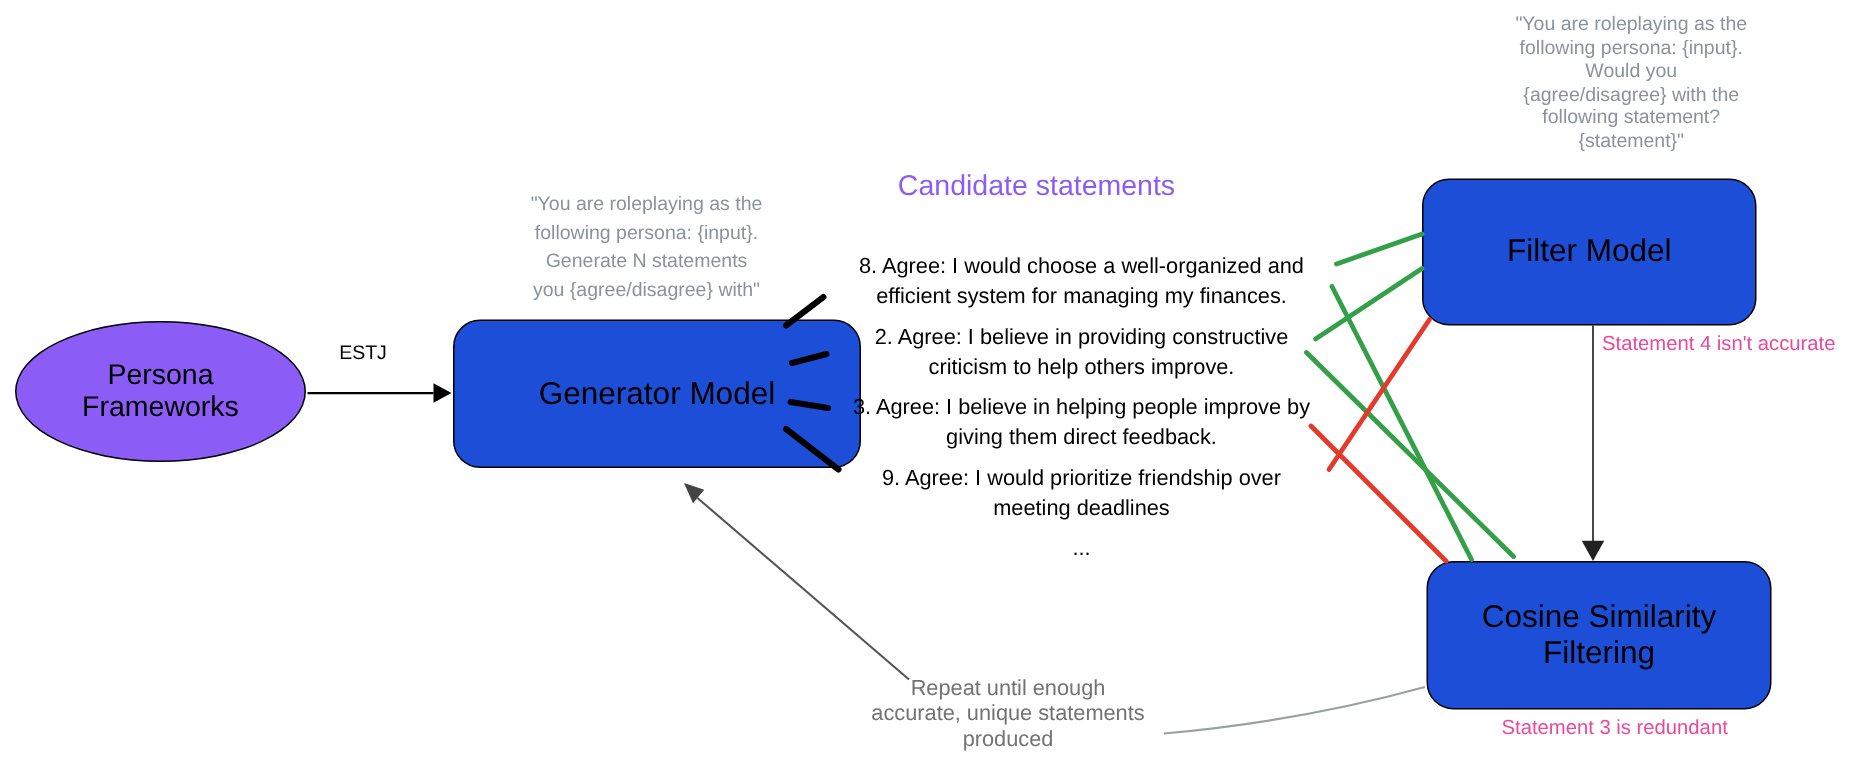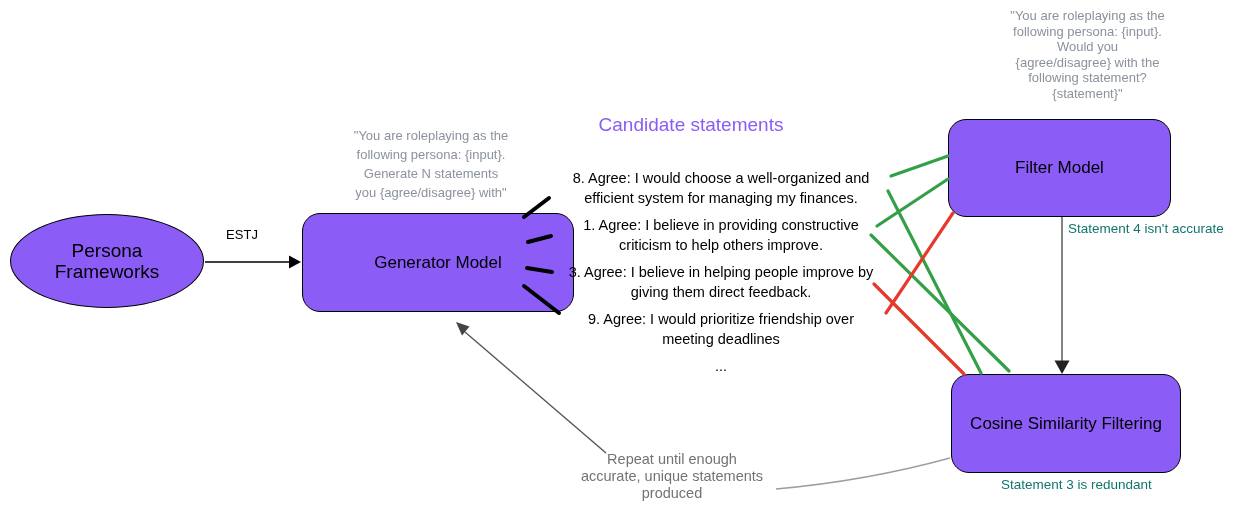--- a/index.html
+++ b/index.html
@@ -2,42 +2,42 @@
 <html><head>
 <meta charset="utf-8">
 <style>
   html,body{margin:0;padding:0;background:#ffffff;}
   #canvas{
     position:relative;width:1242px;height:522px;background:#ffffff;overflow:hidden;
     font-family:"Liberation Sans",sans-serif;color:#000;
   }
   .abs{position:absolute;}
   .node{
-    border:1.6px solid #000;border-radius:18px;background:#8b5cf6;
+    border:1.6px solid #000;border-radius:18px;background:#1d4ed8;
     display:flex;align-items:center;justify-content:center;text-align:center;
-    font-size:17px;color:#000;box-sizing:border-box;
+    font-size:21px;color:#000;box-sizing:border-box;
   }
   .ellipse{
     border:1.6px solid #000;border-radius:50%;background:#8b5cf6;
     display:flex;align-items:center;justify-content:center;text-align:center;
     font-size:19px;line-height:21px;box-sizing:border-box;
   }
   .ellipse .lbl{width:110px;}
   .prompt{
     color:#8b929c;font-size:13px;text-align:center;
   }
   .prompt .ln{display:block;}
   .prompt-gen .ln{line-height:19px;}
   .prompt-filter .ln{line-height:15.5px;}
   .cand-title{font-size:19px;text-align:center;color:#8b5cf6;}
   .statements{width:350px;text-align:center;font-size:14.5px;line-height:19.5px;}
   .stmt{margin-bottom:8px;}
   .stmt .ln{display:block;}
   .ellipsis{text-align:center;font-size:14.5px;}
-  .verdict{font-size:13.5px;color:#0f766e;white-space:nowrap;}
+  .verdict{font-size:13.5px;color:#ec4899;white-space:nowrap;}
   .estj{font-size:13px;text-align:center;width:64px;}
   .repeat-note{width:228px;text-align:center;font-size:14.5px;line-height:17px;color:#737373;}
   .repeat-note .ln{display:block;}
   svg.overlay{position:absolute;left:0;top:0;pointer-events:none;}
   .edge-black{stroke:#000;stroke-width:1.5;}
   .tick{stroke:#000;stroke-width:4;stroke-linecap:round;}
   .edge-accept{stroke:#33a047;stroke-width:3.2;stroke-linecap:round;}
   .edge-reject{stroke:#e5392c;stroke-width:3.2;stroke-linecap:round;}
   .edge-thin{stroke:#333;stroke-width:1.2;}
   .edge-gray{stroke:#555;stroke-width:1.4;fill:none;}
@@ -66,21 +66,21 @@
   </div>
 
   <div class="abs cand-title" style="left:566px;top:114px;width:250px;">Candidate statements</div>
 
   <div class="abs statements" style="left:546px;top:169px;">
     <div class="stmt">
       <span class="ln">8. Agree: I would choose a well-organized and</span>
       <span class="ln">efficient system for managing my finances.</span>
     </div>
     <div class="stmt">
-      <span class="ln">1. Agree: I believe in providing constructive</span>
+      <span class="ln">2. Agree: I believe in providing constructive</span>
       <span class="ln">criticism to help others improve.</span>
     </div>
     <div class="stmt">
       <span class="ln">3. Agree: I believe in helping people improve by</span>
       <span class="ln">giving them direct feedback.</span>
     </div>
     <div class="stmt">
       <span class="ln">9. Agree: I would prioritize friendship over</span>
       <span class="ln">meeting deadlines</span>
     </div>

